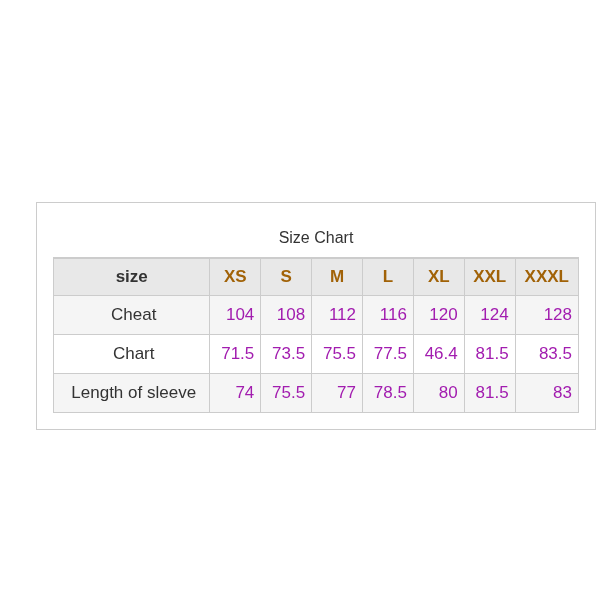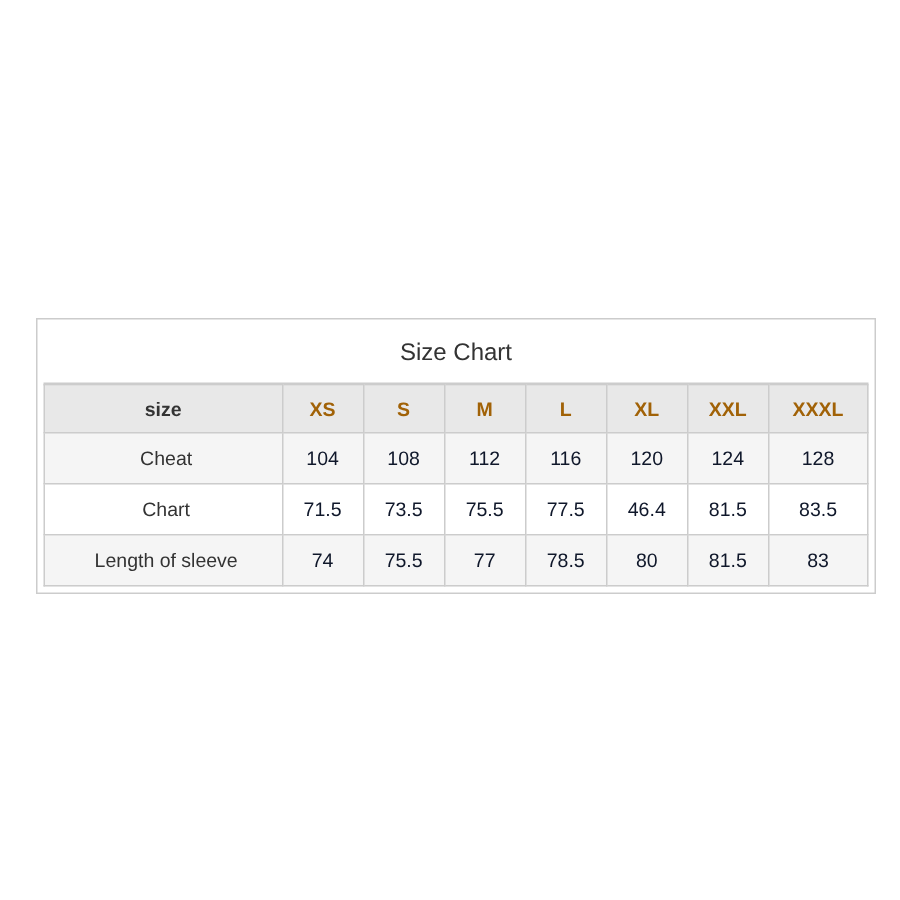--- a/index.html
+++ b/index.html
@@ -1,17 +1,17 @@
 <!DOCTYPE html>
 <html><head>
   <meta charset="utf-8">
   <style>
     * {
       margin: 0;
-      padding: 4px;
+      padding: 16px;
       box-sizing: border-box;
     }
 
     body {
       width: 600px;
       height: 600px;
       background-color: #ffffff;
       display: flex;
       align-items: center;
       justify-content: center;
@@ -29,21 +29,21 @@
       font-size: 16px;
       font-weight: normal;
       background-color: #ffffff;
       border-bottom: 1px solid #cccccc;
       color: #333333;
     }
 
     table {
       width: 100%;
       border-collapse: collapse;
-      font-size: 13px;
+      font-size: 17px;
     }
 
     thead tr {
       background-color: #e8e8e8;
     }
 
     thead th {
       padding: 8px 6px;
       text-align: center;
       border: 1px solid #cccccc;
@@ -59,23 +59,23 @@
     tbody tr:nth-child(odd) {
       background-color: #f5f5f5;
     }
 
     tbody tr:nth-child(even) {
       background-color: #ffffff;
     }
 
     tbody td {
       padding: 9px 6px;
-      text-align: center;
+      text-align: right;
       border: 1px solid #cccccc;
-      color: #0f172a;
+      color: #a21caf;
     }
 
     tbody td:first-child {
       text-align: center;
       padding-left: 10px;
       font-weight: normal;
       color: #333333;
     }
   </style>
 </head>

